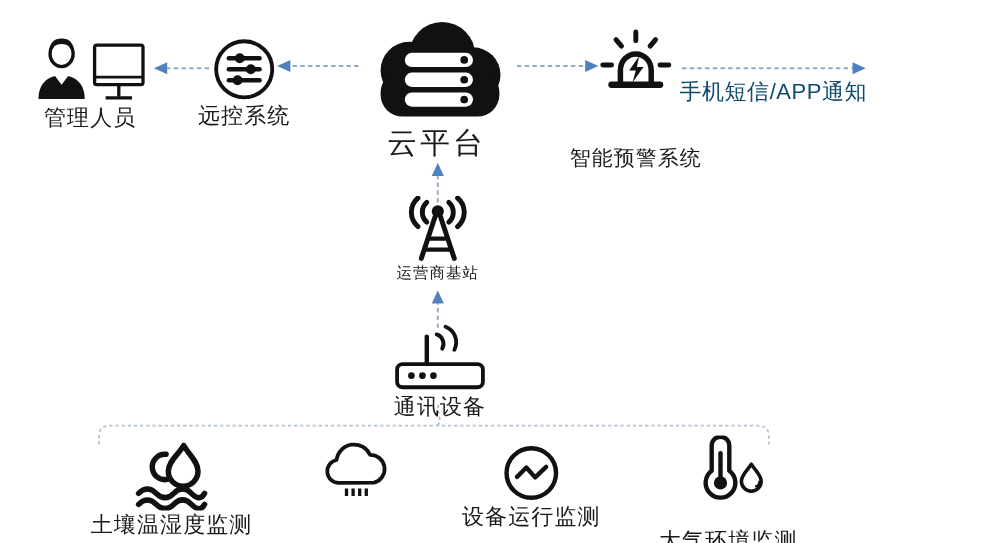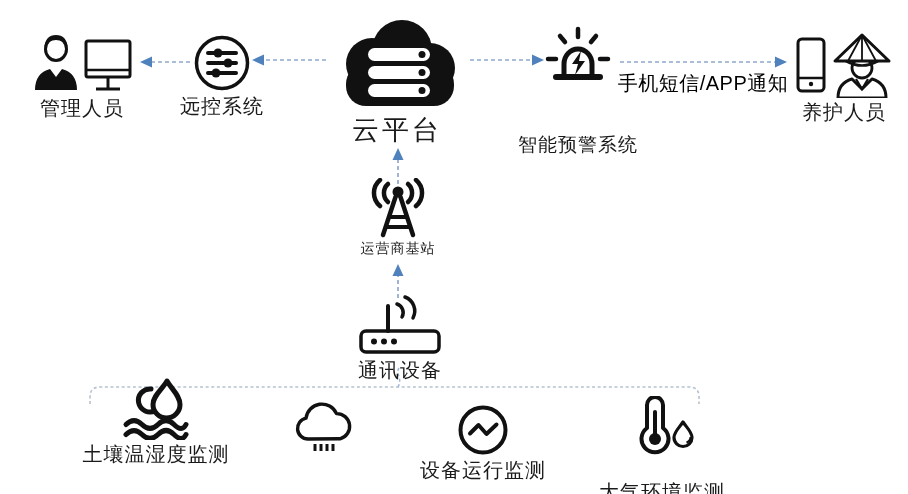--- a/index.html
+++ b/index.html
@@ -9,21 +9,21 @@
   }
   .overlay{position:absolute;left:0;top:0;width:908px;height:494px;}
   .node{position:absolute;display:flex;flex-direction:column;align-items:center;}
   .icons{display:flex;justify-content:center;}
   .lbl{
     font-size:20px;line-height:1.1;color:#1a1a1a;letter-spacing:1px;
     white-space:nowrap;margin-top:3px;text-align:center;
   }
   .lbl.big{font-size:27px;letter-spacing:3px;margin-top:2px;}
   .edge-label{
-    position:absolute;font-size:20px;color:#000000;letter-spacing:0.5px;
+    position:absolute;font-size:20px;color:#0c4a6e;letter-spacing:0.5px;
     white-space:nowrap;text-align:center;
   }
   .dash{stroke:#8fa9cb;stroke-width:1.7;fill:none;stroke-dasharray:4 3;}
   .head{fill:#4f81bd;stroke:none;}
   .bracket{stroke:#b6c2cf;stroke-width:1.6;fill:none;stroke-dasharray:3 2.6;}
   .bracket-link{stroke:#9db7d7;stroke-width:1.5;fill:none;stroke-dasharray:3 2.6;}
   svg.icon{display:block;}
 </style>
 </head>
 <body>
@@ -133,38 +133,20 @@
         <line x1="51" y1="10" x2="46" y2="16"></line>
         <line x1="3" y1="33" x2="11" y2="33"></line>
         <line x1="63" y1="33" x2="55" y2="33"></line>
       </g>
     </svg>
     <div class="lbl" style="font-size:19px;">智能预警系统</div>
   </div>
 
   <div class="edge-label" style="left:608px;top:70px;width:190px;">手机短信/APP通知</div>
 
-  <div class="node" style="left:780px;top:32px;width:128px;">
-    <div class="icons" style="align-items:flex-end;gap:6px;">
-      <svg class="icon" width="30" height="58" viewBox="0 0 30 58" style="margin-bottom:4px;">
-        <rect x="2" y="3" width="26" height="52" rx="4" fill="#fff" stroke="#111" stroke-width="3"></rect>
-        <line x1="2" y1="42" x2="28" y2="42" stroke="#111" stroke-width="2.5"></line>
-        <circle cx="15" cy="48" r="2.2" fill="#111"></circle>
-      </svg>
-      <svg class="icon" width="60" height="66" viewBox="0 0 60 66">
-        <circle cx="30" cy="36" r="10" fill="#fff" stroke="#111" stroke-width="2.8"></circle>
-        <path d="M30 3 L3 29 H57 z" fill="#fff" stroke="#111" stroke-width="3" stroke-linejoin="round"></path>
-        <path d="M30 3 L16 29 M30 3 L30 29 M30 3 L44 29" stroke="#111" stroke-width="1.8" fill="none"></path>
-        <path d="M14 29 Q30 38 46 29" fill="none" stroke="#111" stroke-width="2.6"></path>
-        <path d="M6 66 Q6 51 20 47 L30 57 L40 47 Q54 51 54 66 z" fill="#fff" stroke="#111" stroke-width="3" stroke-linejoin="round"></path>
-        <path d="M24 47 L30 57 L36 47" fill="none" stroke="#111" stroke-width="2.2"></path>
-      </svg>
-    </div>
-    <div class="lbl">养护人员</div>
-  </div>
 
   <div class="node" style="left:338px;top:178px;width:120px;">
     <svg class="icon" width="72" height="60" viewBox="0 0 72 60">
       <circle cx="36" cy="14" r="5.5" fill="#111"></circle>
       <g stroke="#111" fill="none" stroke-linecap="round">
         <path d="M33.5 19 L21 57" stroke-width="4.5"></path>
         <path d="M38.5 19 L51 57" stroke-width="4.5"></path>
         <path d="M28.5 39 H43.5" stroke-width="3.8"></path>
         <path d="M25 49 H47" stroke-width="3.8"></path>
         <path d="M26 6 A12 12 0 0 0 26 24" stroke-width="4.5"></path>
@@ -186,21 +168,21 @@
       </g>
       <g fill="#111">
         <circle cx="16" cy="47.5" r="3"></circle>
         <circle cx="26" cy="47.5" r="3"></circle>
         <circle cx="36" cy="47.5" r="3"></circle>
       </g>
     </svg>
     <div class="lbl">通讯设备</div>
   </div>
 
-  <div class="node" style="left:86px;top:378px;width:140px;">
+  <div class="node" style="left:86px;top:402px;width:140px;">
     <svg class="icon" width="70" height="62" viewBox="0 0 70 62">
       <path d="M30 11 A11.5 11.5 0 1 0 34.5 32.5" fill="none" stroke="#111" stroke-width="5" stroke-linecap="round"></path>
       <path d="M46 3 C50.5 11 59 17.5 59 26.5 a13.5 13.5 0 0 1 -27 0 C32 17.5 41.5 11 46 3 z" fill="#fff" stroke="#111" stroke-width="5" stroke-linejoin="round"></path>
       <g stroke="#111" stroke-width="5" fill="none" stroke-linecap="round">
         <path d="M5 46.5 q8 -8 16 0 t16 0 t16 0 t12 0"></path>
         <path d="M5 56.5 q8 -8 16 0 t16 0 t16 0 t12 0"></path>
       </g>
     </svg>
     <div class="lbl">土壤温湿度监测</div>
   </div>

